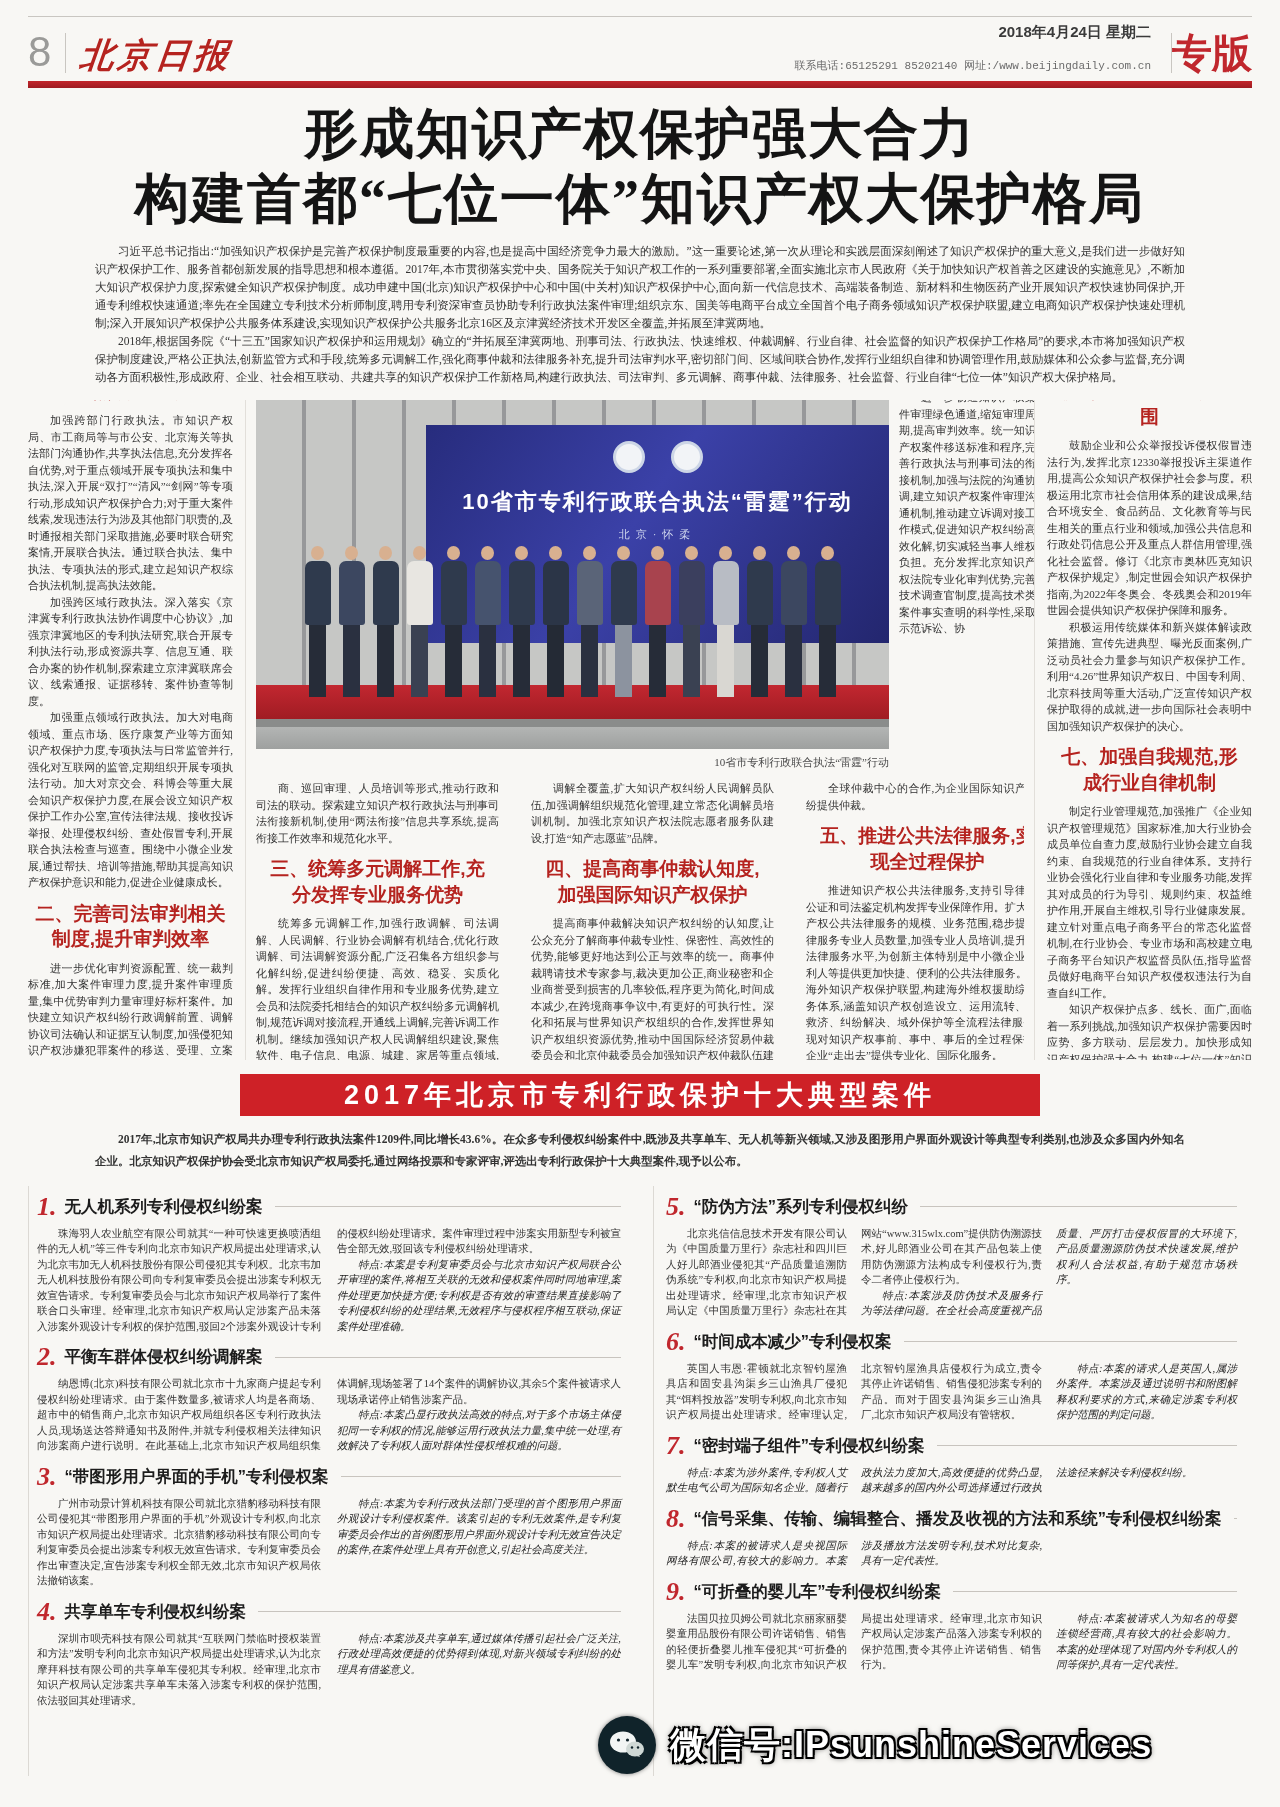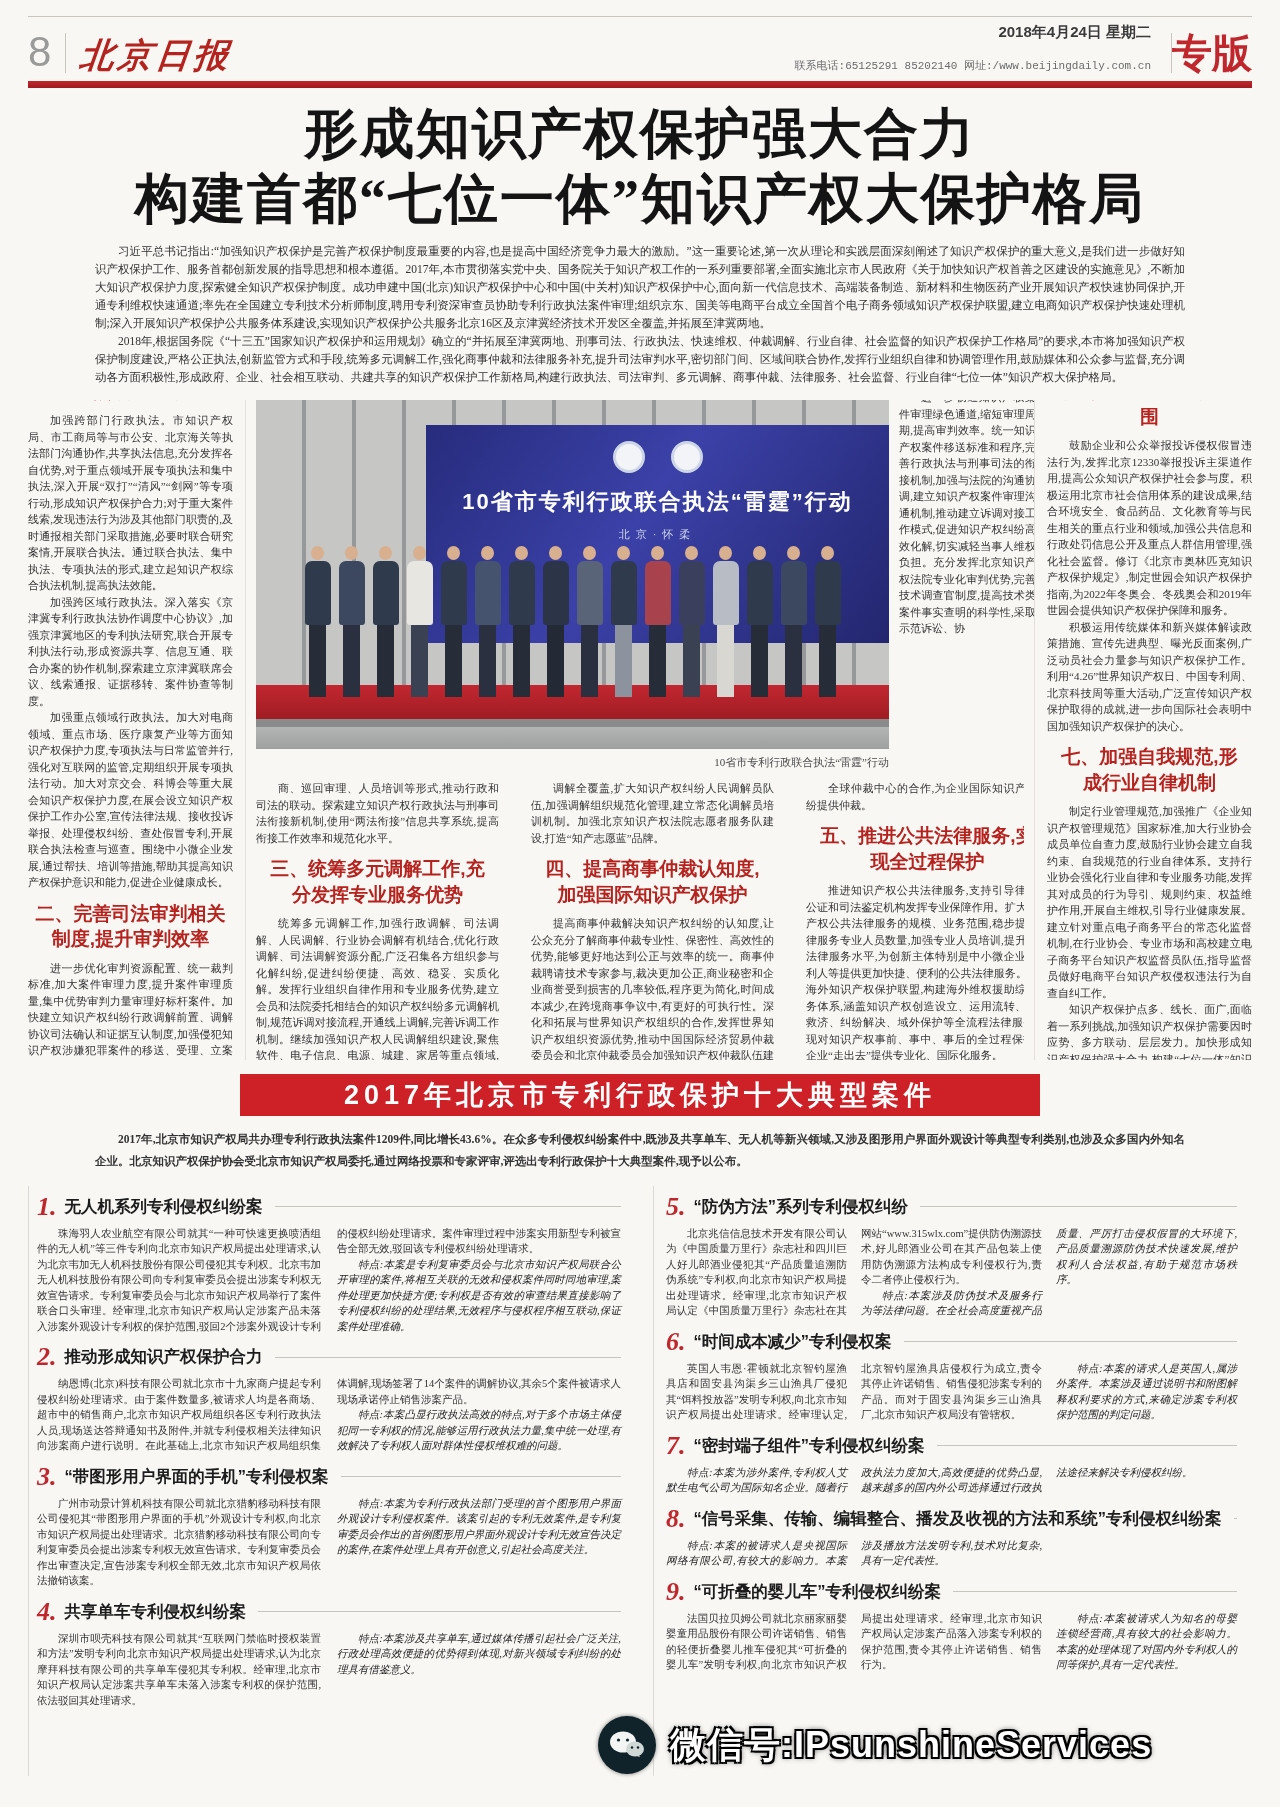--- a/index.html
+++ b/index.html
@@ -304,21 +304,21 @@
           </div>
           <div class="case-body">
             <p>珠海羽人农业航空有限公司就其“一种可快速更换喷洒组件的无人机”等三件专利向北京市知识产权局提出处理请求,认为北京韦加无人机科技股份有限公司侵犯其专利权。北京韦加无人机科技股份有限公司向专利复审委员会提出涉案专利权无效宣告请求。专利复审委员会与北京市知识产权局举行了案件联合口头审理。经审理,北京市知识产权局认定涉案产品未落入涉案外观设计专利权的保护范围,驳回2个涉案外观设计专利的侵权纠纷处理请求。案件审理过程中涉案实用新型专利被宣告全部无效,驳回该专利侵权纠纷处理请求。</p>
             <p class="feature">特点:本案是专利复审委员会与北京市知识产权局联合公开审理的案件,将相互关联的无效和侵权案件同时同地审理,案件处理更加快捷方便;专利权是否有效的审查结果直接影响了专利侵权纠纷的处理结果,无效程序与侵权程序相互联动,保证案件处理准确。</p>
           </div>
         </article>
 
         <article class="case">
           <div class="case-head">
             <span class="case-no">2.</span>
-            <h3 class="case-title">推动形成知识产权保护合力</h3>
+            <h3 class="case-title">平衡车群体侵权纠纷调解案</h3>
             <span class="case-rule"></span>
           </div>
           <div class="case-body">
             <p>纳恩博(北京)科技有限公司就北京市十九家商户提起专利侵权纠纷处理请求。由于案件数量多,被请求人均是各商场、超市中的销售商户,北京市知识产权局组织各区专利行政执法人员,现场送达答辩通知书及附件,并就专利侵权相关法律知识向涉案商户进行说明。在此基础上,北京市知识产权局组织集体调解,现场签署了14个案件的调解协议,其余5个案件被请求人现场承诺停止销售涉案产品。</p>
             <p class="feature">特点:本案凸显行政执法高效的特点,对于多个市场主体侵犯同一专利权的情况,能够运用行政执法力量,集中统一处理,有效解决了专利权人面对群体性侵权维权难的问题。</p>
           </div>
         </article>
 
         <article class="case">
           <div class="case-head">

